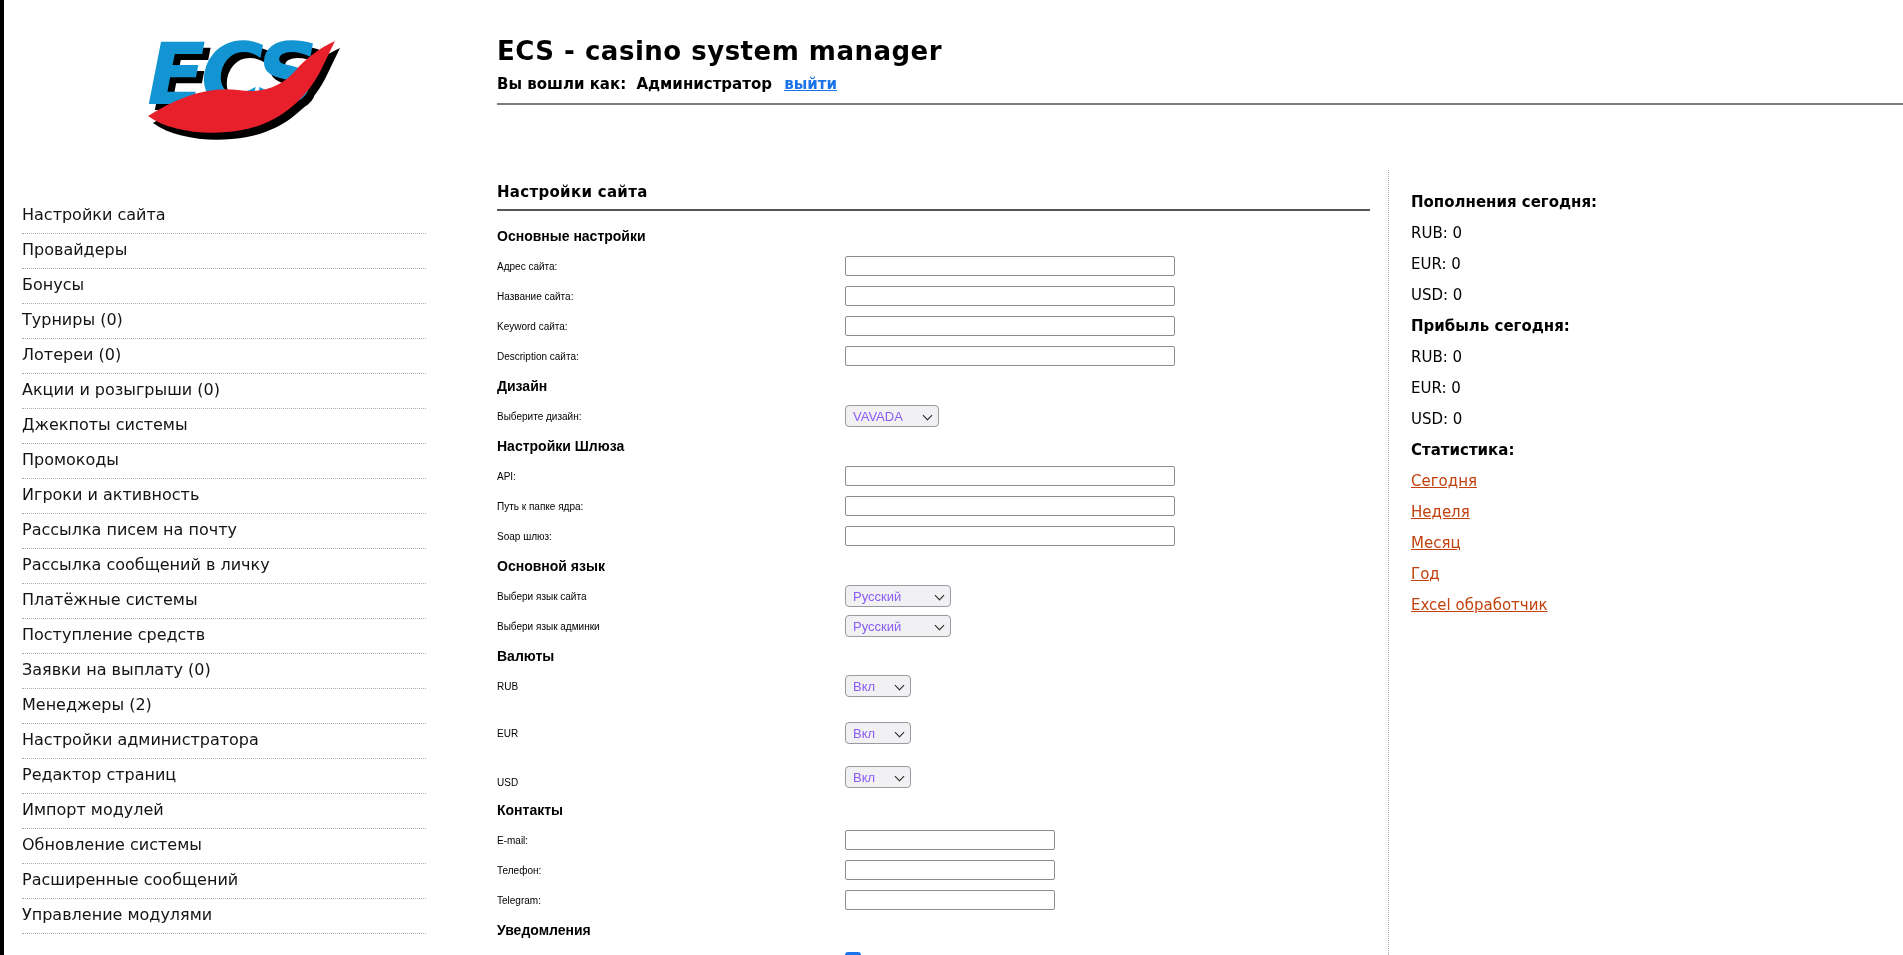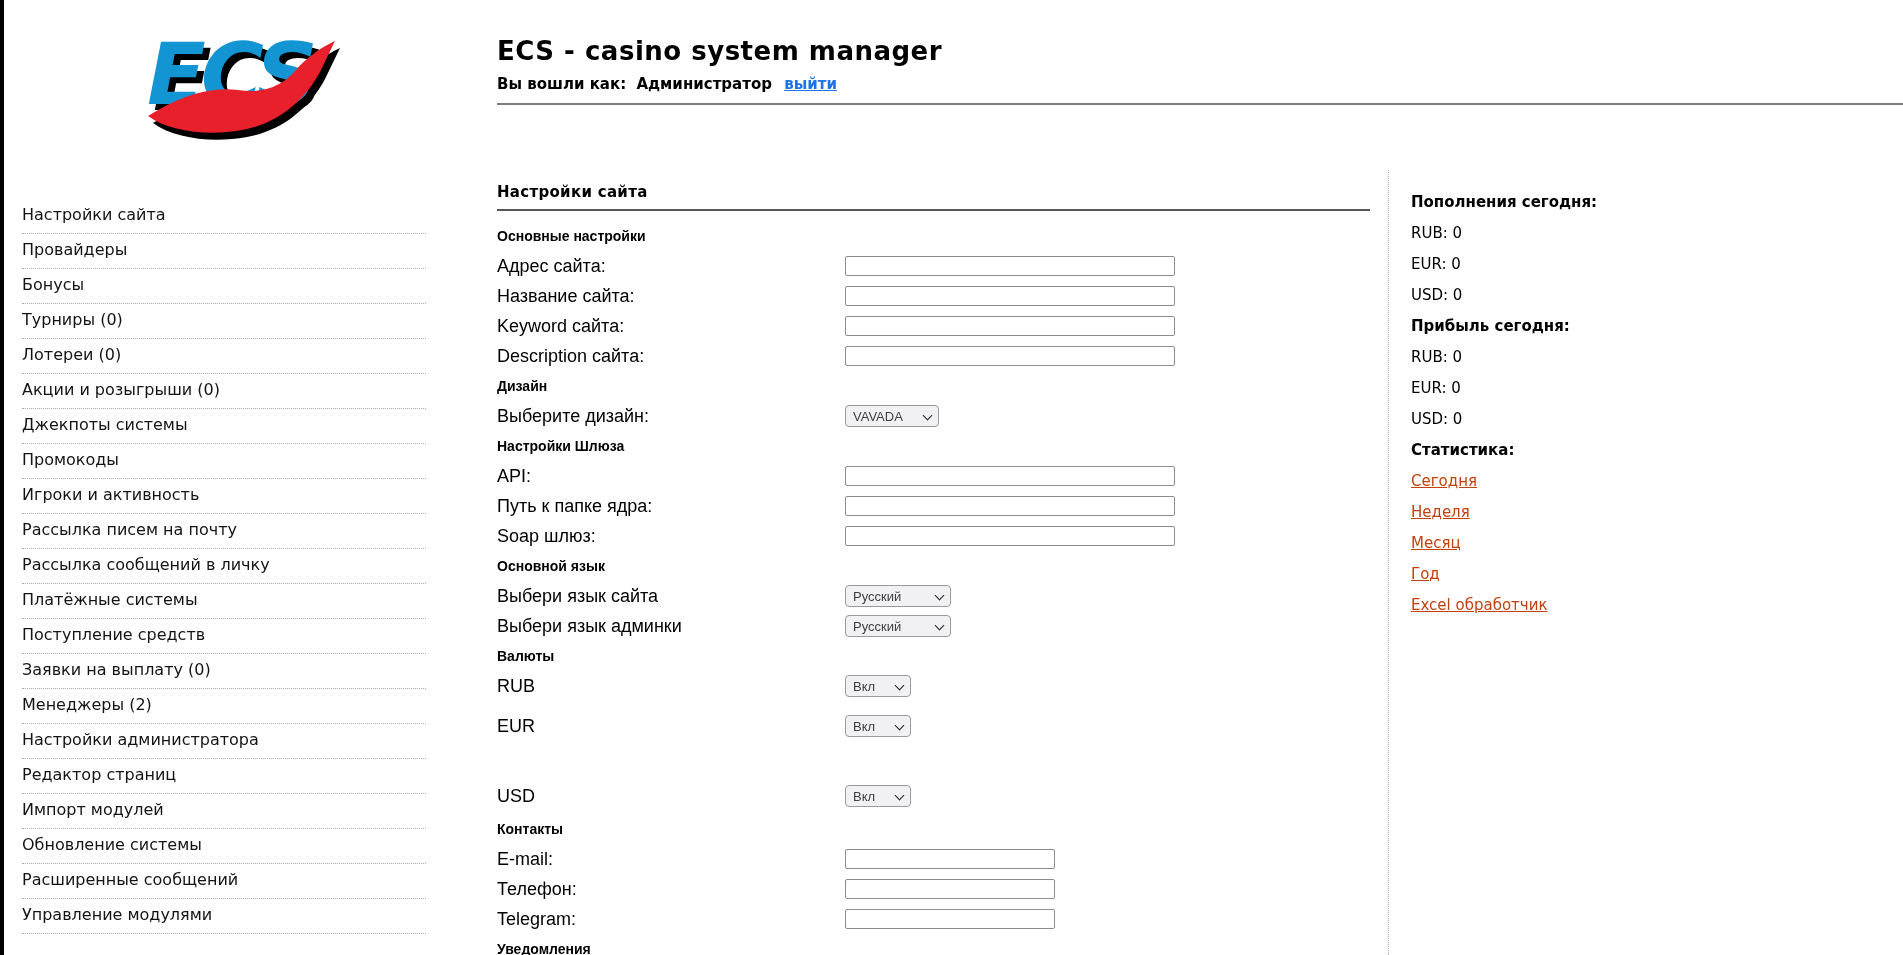--- a/index.html
+++ b/index.html
@@ -27,39 +27,39 @@
   
   .sidebar{position:absolute;left:22px;top:199px;width:404px;}
   .side-item{font-size:16px;color:#141414;padding:6px 0 9px 0;border-bottom:1px dotted #ababab;cursor:pointer;white-space:nowrap;}
 
   
   .main{position:absolute;left:497px;top:183px;width:873px;}
   .main-title{font-size:15px;font-weight:bold;letter-spacing:0.3px;}
   .main-rule{height:2px;background:#565656;margin-top:8px;margin-bottom:10px;}
   .form-rows{margin-top:0;}
   .row{display:flex;align-items:center;height:30px;}
-  .row .lbl{flex:0 0 348px;font-family:"Liberation Sans",sans-serif;font-size:18px;color:#000;}
+  .row .lbl{flex:0 0 348px;font-family:"Liberation Sans",sans-serif;font-size:10px;color:#000;}
   .row.section{font-family:"Liberation Sans",sans-serif;font-weight:bold;font-size:14px;}
-  .gap-rub{margin-bottom:10px;}
-  .gap-eur{margin-bottom:36px;align-items:center;}
+  .gap-rub{margin-bottom:17px;}
+  .gap-eur{margin-bottom:10px;align-items:center;}
   .gap-usd{margin-bottom:7px;align-items:flex-end;}
 
   input.txt{
     box-sizing:border-box;height:20px;border:1px solid #8d8d8d;border-radius:2px;
     font:13px "Liberation Sans",sans-serif;padding:1px 5px;background:#fff;color:#000;
   }
   input.txt.long{width:330px;}
   input.txt.short{width:210px;}
 
   .selwrap{position:relative;display:inline-block;}
   select.sel{
     -webkit-appearance:none;appearance:none;
     box-sizing:border-box;height:22px;
     background:#f1f1f3;border:1px solid #9a9a9e;border-radius:4px;
-    font:13px "Liberation Sans",sans-serif;color:#404040;
+    font:13px "Liberation Sans",sans-serif;color:#8b5cf6;
     padding:0 22px 0 7px;cursor:pointer;
   }
   .sel.w-lg{width:94px;}
   .sel.w-md{width:106px;}
   .sel.w-sm{width:66px;}
   .chev{
     position:absolute;right:8px;top:7px;width:6px;height:6px;
     border-right:1.7px solid #222;border-bottom:1.7px solid #222;
     transform:rotate(45deg);pointer-events:none;
   }

